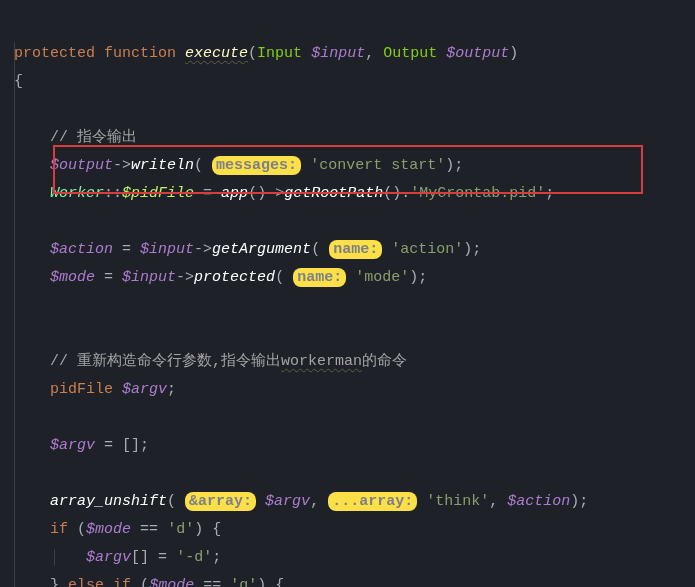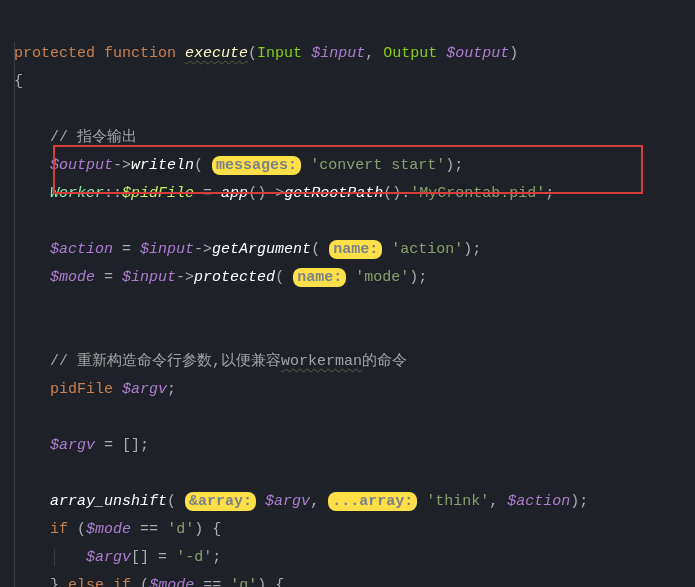--- a/index.html
+++ b/index.html
@@ -73,21 +73,21 @@
 <span><span class="paren">{</span></span>
 <span class="gutter"></span>
 <span>    <span class="comment">// 指令输出</span></span>
 <span>    <span class="var">$output</span><span class="arrow">-&gt;</span><span class="fn-call">writeln</span><span class="paren">(</span> <span class="hint">messages:</span> <span class="str">'convert start'</span><span class="paren">)</span><span class="punct">;</span></span>
 <span>    <span class="class-ref">Worker</span><span class="punct">::</span><span class="static">$pidFile</span> <span class="eq">=</span> <span class="fn-call">app</span><span class="paren">()</span><span class="arrow">-&gt;</span><span class="fn-call">getRootPath</span><span class="paren">()</span><span class="punct">.</span><span class="str">'MyCrontab.pid'</span><span class="punct">;</span></span>
 
 <span>    <span class="var">$action</span> <span class="eq">=</span> <span class="var">$input</span><span class="arrow">-&gt;</span><span class="fn-call">getArgument</span><span class="paren">(</span> <span class="hint">name:</span> <span class="str">'action'</span><span class="paren">)</span><span class="punct">;</span></span>
 <span>    <span class="var">$mode</span> <span class="eq">=</span> <span class="var">$input</span><span class="arrow">-&gt;</span><span class="fn-call">protected</span><span class="paren">(</span> <span class="hint">name:</span> <span class="str">'mode'</span><span class="paren">)</span><span class="punct">;</span></span>
 
 
-<span>    <span class="comment"><span>// 重新构造命令行参数,以便兼容</span><span class="wavy">workerman</span><span>的命令</span></span></span>
+<span>    <span class="comment"><span>// 重新构造命令行参数,指令输出</span><span class="wavy">workerman</span><span>的命令</span></span></span>
 <span>    <span class="kw">pidFile</span> <span class="var">$argv</span><span class="punct">;</span></span>
 
 <span>    <span class="var">$argv</span> <span class="eq">=</span> <span class="paren">[]</span><span class="punct">;</span></span>
 
 <span>    <span class="fn-call">array_unshift</span><span class="paren">(</span> <span class="hint">&amp;array:</span> <span class="var">$argv</span><span class="punct">,</span> <span class="hint">...array:</span> <span class="str">'think'</span><span class="punct">,</span> <span class="var">$action</span><span class="paren">)</span><span class="punct">;</span></span>
 <span>    <span class="kw">if</span> <span class="paren">(</span><span class="var">$mode</span> <span class="eq">==</span> <span class="str">'d'</span><span class="paren">)</span> <span class="paren">{</span></span>
 <span>    <span class="indent-guide">│</span>   <span class="var">$argv</span><span class="paren">[]</span> <span class="eq">=</span> <span class="str">'-d'</span><span class="punct">;</span></span>
 <span>    <span class="paren">}</span> <span class="kw">else</span> <span class="kw">if</span> <span class="paren">(</span><span class="var">$mode</span> <span class="eq">==</span> <span class="str">'g'</span><span class="paren">)</span> <span class="paren">{</span></span>
 
 <div class="highlight-box"></div>

